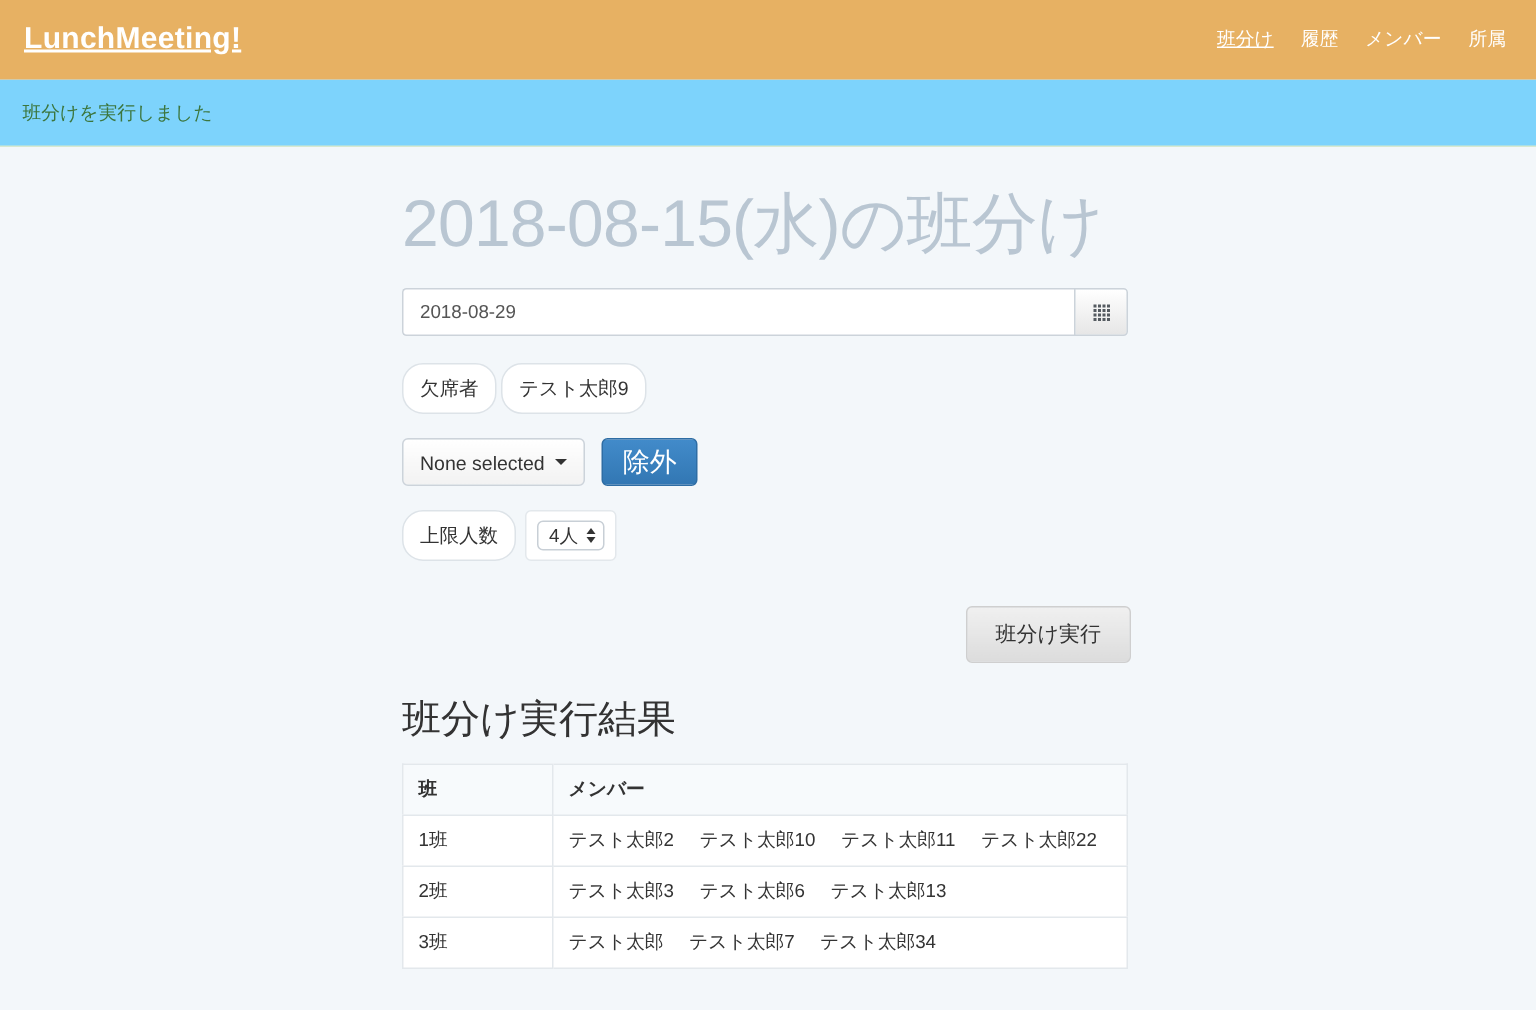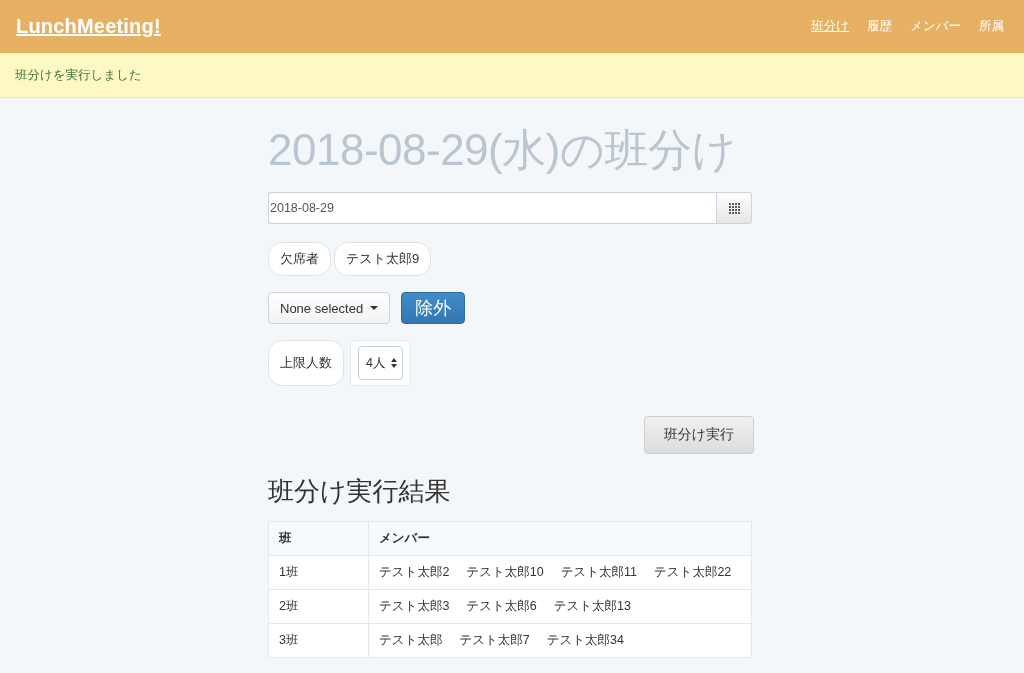--- a/index.html
+++ b/index.html
@@ -42,21 +42,21 @@
     font-size: 12.5px;
     text-decoration: none;
     cursor: pointer;
     line-height: 1.2;
   }
   .nav-link.active { text-decoration: underline; }
 
   
   .alert {
     height: 45px;
-    background: #fef9c3;
+    background: #7dd3fc;
     border-bottom: 1px solid #d7e9cf;
     display: flex;
     align-items: center;
     padding: 0 15px;
   }
   .alert-text { color: #3c763d; font-size: 12.5px; }
 
   
   .container {
     width: 1024px;
@@ -87,21 +87,21 @@
     height: 32px;
     margin-bottom: 18px;
   }
   .form-control {
     flex: 1 1 auto;
     height: 32px;
     border: 1px solid #ccd3da;
     border-right: none;
     border-radius: 3px 0 0 3px;
     background: #ffffff;
-    padding: 0 1px;
+    padding: 0 11px;
     font-size: 12.5px;
     color: #555555;
     font-family: "Liberation Sans", sans-serif;
     outline: none;
   }
   .input-group-btn {
     width: 36px;
     height: 32px;
     border: 1px solid #ccd3da;
     border-radius: 0 3px 3px 0;
@@ -178,21 +178,21 @@
     border-radius: 4px;
     padding: 5px 7px;
     margin-left: 3px;
     display: flex;
     align-items: center;
   }
   .num-select {
     border: 1px solid #c8cfd6;
     border-radius: 4px;
     background: #ffffff;
-    height: 34px;
+    height: 20px;
     padding: 0 5px 0 7px;
     font-size: 12.5px;
     color: #333333;
     display: flex;
     align-items: center;
     gap: 6px;
     cursor: pointer;
   }
   .spinner { display: flex; flex-direction: column; gap: 2px; }
   .spinner .up {
@@ -273,21 +273,21 @@
   </div>
 </div>
 
 <div class="alert">
   <span class="alert-text">班分けを実行しました</span>
 </div>
 
 <div class="container">
   <div class="content">
 
-    <h1 class="page-title">2018-08-29(水)の班分け</h1>
+    <h1 class="page-title">2018-08-15(水)の班分け</h1>
 
     <div class="input-group">
       <input class="form-control" type="text" value="2018-08-29" style="">
       <div class="input-group-btn">
         <span class="th-icon">
           <i></i>
             <i></i>
             <i></i>
             <i></i>
           <i></i>

